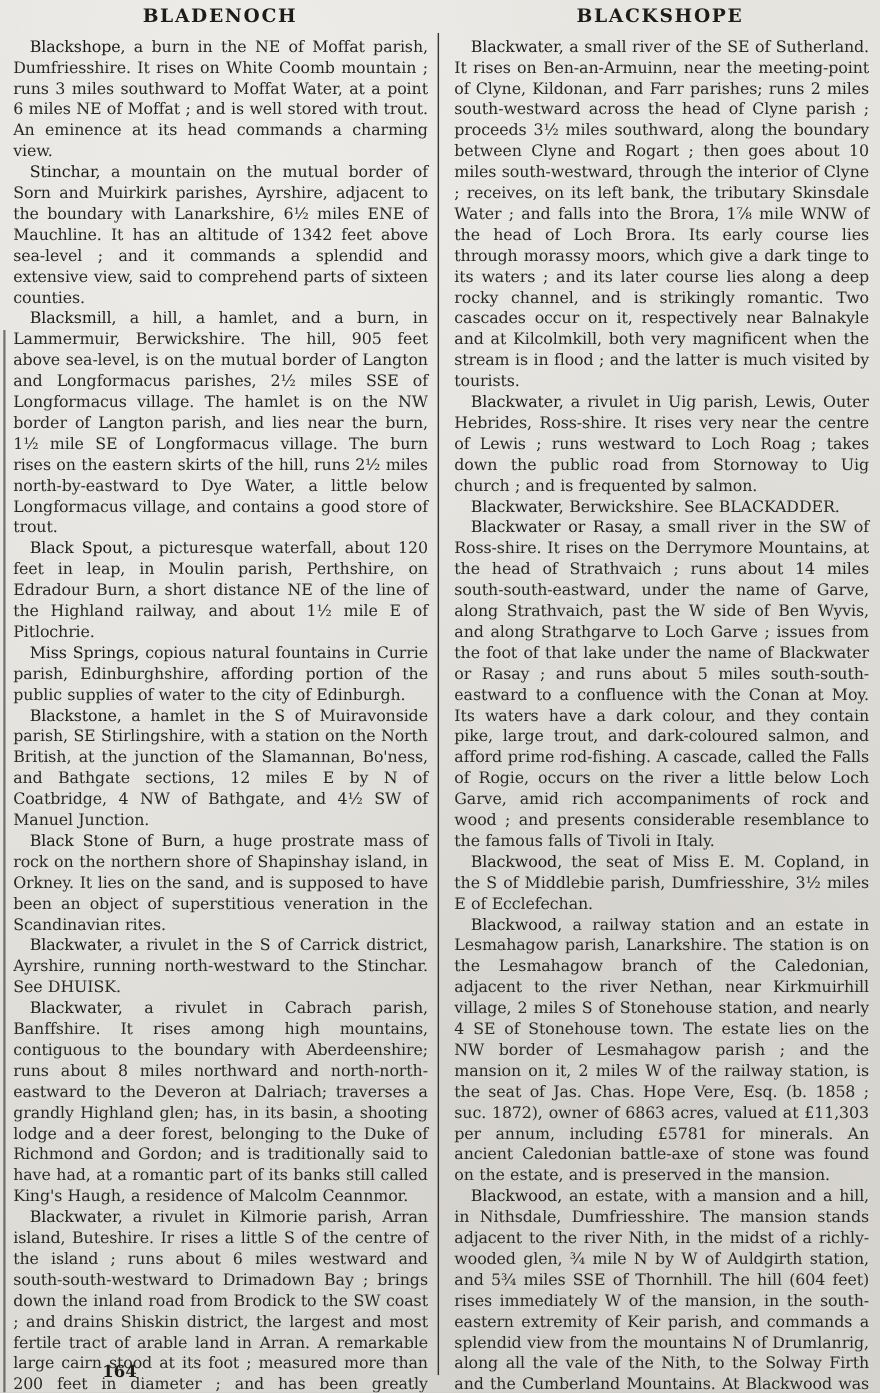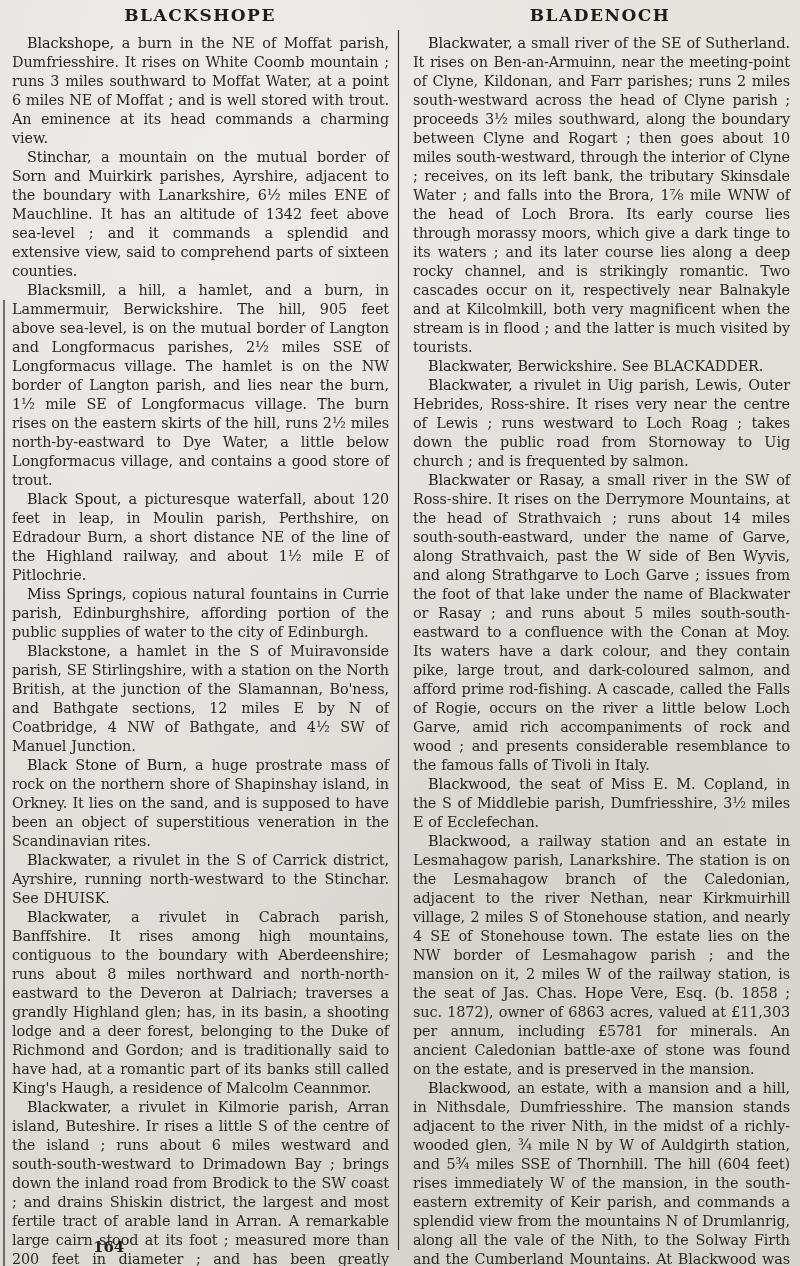--- a/index.html
+++ b/index.html
@@ -76,41 +76,41 @@
   }
 </style>
 </head>
 <body>
 
 <div class="page">
   <div class="edge-line"></div>
   <div class="col-divider"></div>
 
   <div class="header-row">
+    <div class="running-head">BLADENOCH</div>
     <div class="running-head">BLACKSHOPE</div>
-    <div class="running-head">BLADENOCH</div>
   </div>
 
   <div class="columns">
     <div class="column" id="col-left">
         <p class="entry"><b>Blackshope,</b> a burn in the NE of Moffat parish, Dumfriesshire.  It rises on White Coomb mountain ; runs 3 miles southward to Moffat Water, at a point 6 miles NE of Moffat ; and is well stored with trout. An eminence at its head commands a charming view.</p>
         <p class="entry"><b>Stinchar,</b> a mountain on the mutual border of Sorn and Muirkirk parishes, Ayrshire, adjacent to the boundary with Lanarkshire, 6½ miles ENE of Mauchline.  It has an altitude of 1342 feet above sea-level ; and it commands a splendid and extensive view, said to comprehend parts of sixteen counties.</p>
         <p class="entry"><b>Blacksmill,</b> a hill, a hamlet, and a burn, in Lammermuir, Berwickshire.  The hill, 905 feet above sea-level, is on the mutual border of Langton and Longformacus parishes, 2½ miles SSE of Longformacus village.  The hamlet is on the NW border of Langton parish, and lies near the burn, 1½ mile SE of Longformacus village.  The burn rises on the eastern skirts of the hill, runs 2½ miles north-by-eastward to Dye Water, a little below Longformacus village, and contains a good store of trout.</p>
         <p class="entry"><b>Black Spout,</b> a picturesque waterfall, about 120 feet in leap, in Moulin parish, Perthshire, on Edradour Burn, a short distance NE of the line of the Highland railway, and about 1½ mile E of Pitlochrie.</p>
         <p class="entry"><b>Miss Springs,</b> copious natural fountains in Currie parish, Edinburghshire, affording portion of the public supplies of water to the city of Edinburgh.</p>
         <p class="entry"><b>Blackstone,</b> a hamlet in the S of Muiravonside parish, SE Stirlingshire, with a station on the North British, at the junction of the Slamannan, Bo'ness, and Bathgate sections, 12 miles E by N of Coatbridge, 4 NW of Bathgate, and 4½ SW of Manuel Junction.</p>
         <p class="entry"><b>Black Stone of Burn,</b> a huge prostrate mass of rock on the northern shore of Shapinshay island, in Orkney.  It lies on the sand, and is supposed to have been an object of superstitious veneration in the Scandinavian rites.</p>
         <p class="entry"><b>Blackwater,</b> a rivulet in the S of Carrick district, Ayrshire, running north-westward to the Stinchar.  See DHUISK.</p>
         <p class="entry"><b>Blackwater,</b> a rivulet in Cabrach parish, Banffshire. It rises among high mountains, contiguous to the boundary with Aberdeenshire; runs about 8 miles northward and north-north-eastward to the Deveron at Dalriach; traverses a grandly Highland glen; has, in its basin, a shooting lodge and a deer forest, belonging to the Duke of Richmond and Gordon; and is traditionally said to have had, at a romantic part of its banks still called King's Haugh, a residence of Malcolm Ceannmor.</p>
         <p class="entry"><b>Blackwater,</b> a rivulet in Kilmorie parish, Arran island, Buteshire.  Ir rises a little S of the centre of the island ; runs about 6 miles westward and south-south-westward to Drimadown Bay ; brings down the inland road from Brodick to the SW coast ; and drains Shiskin district, the largest and most fertile tract of arable land in Arran. A remarkable large cairn stood at its foot ;  measured more than 200 feet in diameter ; and has been greatly diminished by the abstraction of its stones for building and draining purposes.</p>
       </div>
     <div class="column" id="col-right">
         <p class="entry"><b>Blackwater,</b> a small river of the SE of Sutherland. It rises on Ben-an-Armuinn, near the meeting-point of Clyne, Kildonan, and Farr parishes; runs 2 miles south-westward across the head of Clyne parish ; proceeds 3½ miles southward, along the boundary between Clyne and Rogart ;  then goes about 10 miles south-westward, through the interior of Clyne ;  receives, on its left bank, the tributary Skinsdale Water ;  and falls into the Brora, 1⅞ mile WNW of the head of Loch Brora. Its early course lies through morassy moors, which give a dark tinge to its waters ;  and its later course lies along a deep rocky channel, and is strikingly romantic. Two cascades occur on it, respectively near Balnakyle and at Kilcolmkill, both very magnificent when the stream is in flood ;  and the latter is much visited by tourists.</p>
+        <p class="entry"><b>Blackwater,</b> a rivulet in Uig parish, Lewis, Outer Hebrides, Ross-shire.  It rises very near the centre of Lewis ;  runs westward to Loch Roag ;  takes down the public road from Stornoway to Uig church ;  and is frequented by salmon.</p>
         <p class="entry"><b>Blackwater,</b> Berwickshire.  See BLACKADDER.</p>
-        <p class="entry"><b>Blackwater,</b> a rivulet in Uig parish, Lewis, Outer Hebrides, Ross-shire.  It rises very near the centre of Lewis ;  runs westward to Loch Roag ;  takes down the public road from Stornoway to Uig church ;  and is frequented by salmon.</p>
         <p class="entry"><b>Blackwater or Rasay,</b> a small river in the SW of Ross-shire.  It rises on the Derrymore Mountains, at the head of Strathvaich ;  runs about 14 miles south-south-eastward, under the name of Garve, along Strathvaich, past the W side of Ben Wyvis, and along Strathgarve to Loch Garve ;  issues from the foot of that lake under the name of Blackwater or Rasay ;  and runs about 5 miles south-south-eastward to a confluence with the Conan at Moy.  Its waters have a dark colour, and they contain pike, large trout, and dark-coloured salmon, and afford prime rod-fishing.  A cascade, called the Falls of Rogie, occurs on the river a little below Loch Garve, amid rich accompaniments of rock and wood ; and presents considerable resemblance to the famous falls of Tivoli in Italy.</p>
         <p class="entry"><b>Blackwood,</b> the seat of Miss E. M. Copland, in the S of Middlebie parish, Dumfriesshire, 3½ miles E of Ecclefechan.</p>
         <p class="entry"><b>Blackwood,</b> a railway station and an estate in Lesmahagow parish, Lanarkshire.  The station is on the Lesmahagow branch of the Caledonian, adjacent to the river Nethan, near Kirkmuirhill village, 2 miles S of Stonehouse station, and nearly 4 SE of Stonehouse town. The estate lies on the NW border of Lesmahagow parish ; and the mansion on it, 2 miles W of the railway station, is the seat of Jas. Chas. Hope Vere, Esq. (b. 1858 ;  suc. 1872), owner of 6863 acres, valued at £11,303 per annum, including £5781 for minerals.  An ancient Caledonian battle-axe of stone was found on the estate, and is preserved in the mansion.</p>
         <p class="entry"><b>Blackwood,</b> an estate, with a mansion and a hill, in Nithsdale, Dumfriesshire.  The mansion stands adjacent to the river Nith, in the midst of a richly-wooded glen, ¾ mile N by W of Auldgirth station, and 5¾ miles SSE of Thornhill.  The hill (604 feet) rises immediately W of the mansion, in the south-eastern extremity of Keir parish, and commands a splendid view from the mountains N of Drumlanrig, along all the vale of the Nith, to the Solway Firth and the Cumberland Mountains. At Blackwood was born the gardener's son, Allan Cunningham (1784-1842), poet and novelist.</p>
       </div>
   </div>
 
   <div class="page-number">164</div>
 </div>
 

